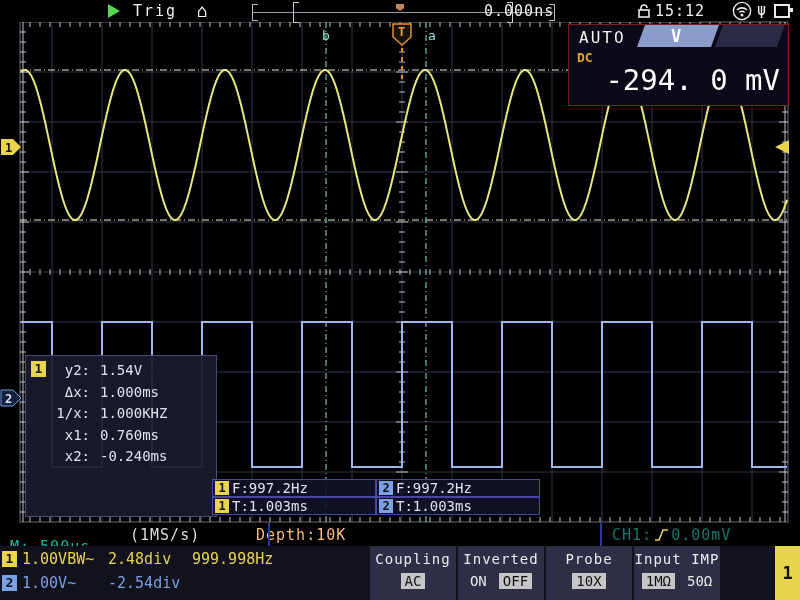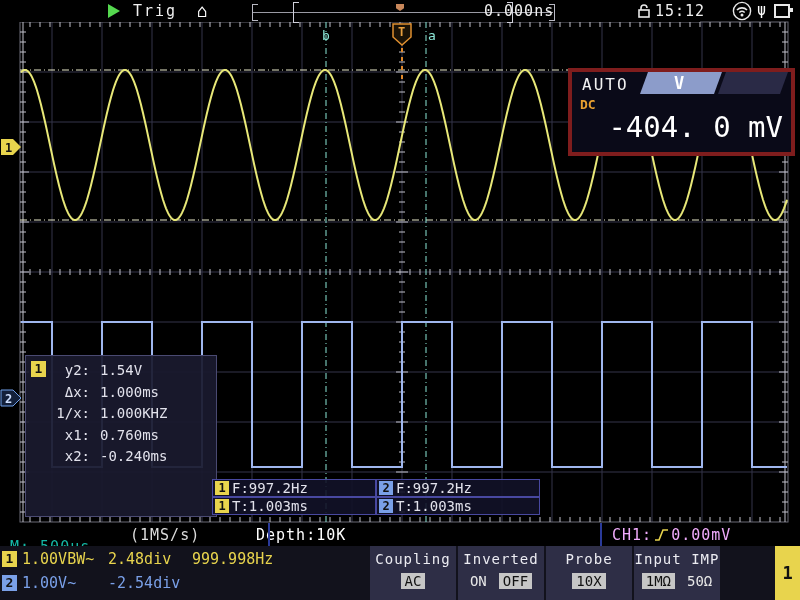--- a/index.html
+++ b/index.html
@@ -31,21 +31,21 @@
   .frame{fill:none;stroke:#6a6a76;stroke-width:1;}
   .tick{stroke:#c2c2cc;stroke-width:1;}
   .ch1w{fill:none;stroke:#e8e878;stroke-width:2;}
   .ch2w{fill:none;stroke:#9fb6ee;stroke-width:2;}
   .vcur{stroke:#8ce8d8;stroke-width:1;stroke-dasharray:6 3 1 3;}
   .hcur{stroke:#eaeacb;stroke-width:1;stroke-dasharray:7 3 1 3;}
   .tdash{stroke:#e0882a;stroke-width:2;stroke-dasharray:4 5;}
   .curlab{fill:#8ce8d8;font-size:13px;font-family:"DejaVu Sans Mono",monospace;}
   
   #meter{position:absolute;left:568px;top:24px;width:219px;height:80px;background:#0a0a18;
-         border:4px solid #7f1d1d;z-index:3;margin-top:44px;}
+         border:1px solid #7f1d1d;z-index:3;}
   #meter .mode{position:absolute;left:10px;top:3px;font-size:16px;color:#f2f2f2;letter-spacing:2px;}
   #vtab{position:absolute;left:72px;top:0;width:74px;height:22px;background:#8c9cca;transform:skewX(-20deg);}
   #vtab2{position:absolute;left:150px;top:0;width:62px;height:22px;background:#2a2a46;transform:skewX(-20deg);}
   #vlab{position:absolute;left:102px;top:1px;font-size:17px;color:#fff;font-weight:bold;z-index:2;}
   #meter .coup{position:absolute;left:8px;top:25px;font-size:13px;font-weight:bold;color:#e8a030;}
   #meter .read{position:absolute;right:8px;top:38px;width:205px;text-align:right;font-size:29px;color:#fff;}
   
   #curbox{position:absolute;left:25px;top:355px;width:190px;height:160px;background:rgba(26,26,46,.93);
           border:1px solid #4a4a72;z-index:3;font-size:14px;color:#e2e2ec;}
   #curbox .badge{position:absolute;left:5px;top:5px;}
@@ -59,22 +59,22 @@
   
   #measgrid{position:absolute;left:212px;top:479px;width:330px;display:grid;
             grid-template-columns:164px 164px;z-index:3;}
   .mcell{height:16px;border:1px solid #4848a0;background:rgba(18,18,40,.9);
          font-size:14px;color:#e2e2ec;display:flex;align-items:center;padding:0;}
   .mcell .badge{width:14px;height:14px;line-height:14px;font-size:12px;margin:0 3px 0 2px;}
   
   #statusbar{position:absolute;left:0;top:523px;width:800px;height:23px;background:#000;z-index:4;font-size:15px;}
   #sb-tb{position:absolute;left:10px;top:15px;color:#14b8a6;letter-spacing:1px;}
   #sb-sr{position:absolute;left:130px;top:3px;color:#dcdcdc;letter-spacing:1px;}
-  #sb-dp{position:absolute;left:256px;top:3px;color:#ffffff;letter-spacing:1px;}
-  #sb-trig{position:absolute;left:612px;top:3px;color:#f0abfc;letter-spacing:1px;display:flex;align-items:center;}
+  #sb-dp{position:absolute;left:256px;top:3px;color:#fdba74;letter-spacing:1px;}
+  #sb-trig{position:absolute;left:612px;top:3px;color:#0f766e;letter-spacing:1px;display:flex;align-items:center;}
   .sbdiv{position:absolute;top:0px;width:2px;height:23px;background:#2a3a9a;}
   
   #bottom{position:absolute;left:0;top:546px;width:800px;height:54px;background:#12121c;z-index:4;}
   .chrow{position:absolute;left:2px;height:18px;display:flex;align-items:center;font-size:15px;}
   .chrow .badge{margin-right:5px;}
   .chrow.c1{top:4px;color:#e8d44d;}
   .chrow.c2{top:28px;color:#7aa0e8;}
   .chrow span.f1{width:86px;} .chrow span.f2{width:84px;}
   #menus{position:absolute;left:330px;top:0;width:352px;height:54px;display:flex;padding-left:40px;}
   .msec{flex:1;background:#2e2e46;margin-right:2px;position:relative;}
@@ -541,21 +541,21 @@
   <span id="usb-ic">ψ</span>
   <div id="batt"></div>
 </div>
 
 <div id="meter">
   <div id="vtab"></div>
   <div id="vtab2"></div>
   <span class="mode">AUTO</span>
   <span id="vlab">V</span>
   <span class="coup">DC</span>
-  <div class="read">-404. 0 mV</div>
+  <div class="read">-294. 0 mV</div>
 </div>
 
 <div id="curbox">
   <span class="badge b1">1</span>
   <div id="currows">
       <div class="currow">
         <span class="lbl">y2:</span>
         <span class="val">1.54V</span>
       </div>
       <div class="currow">

